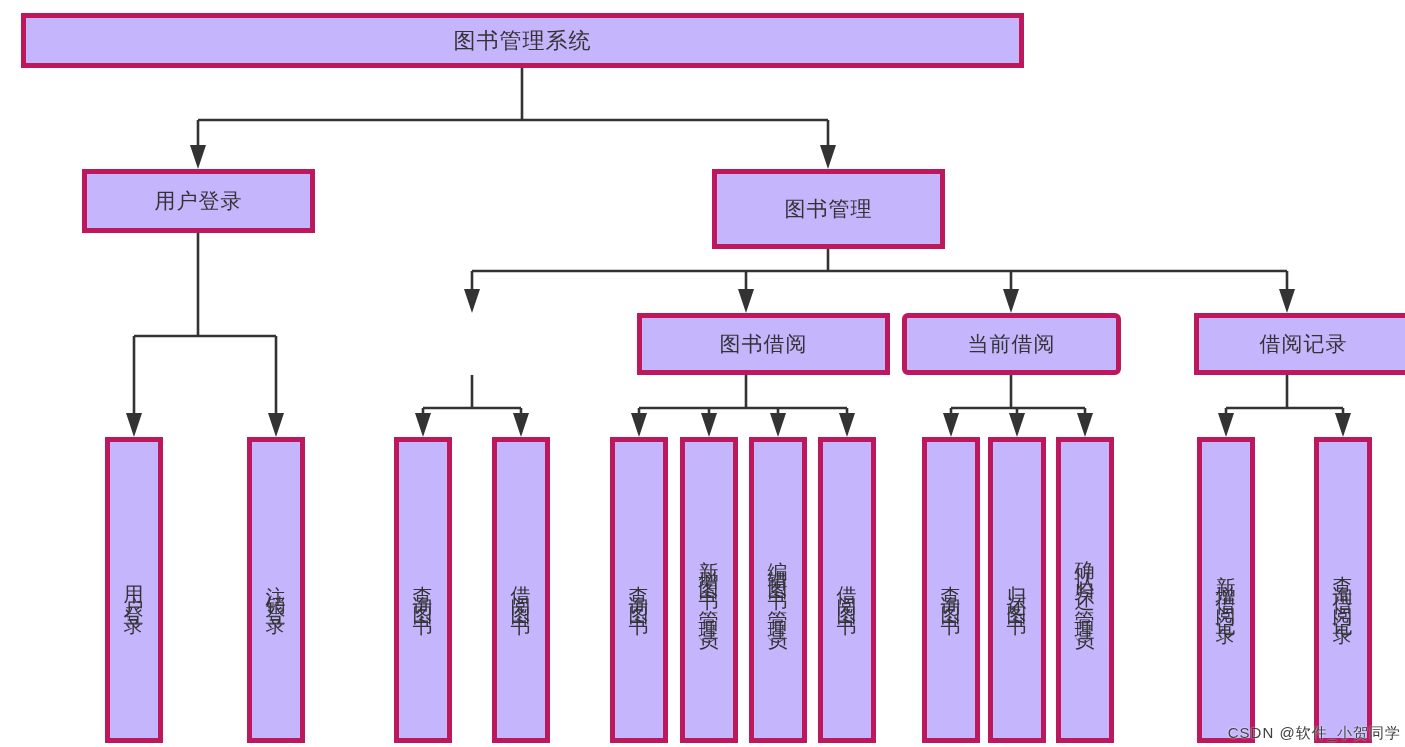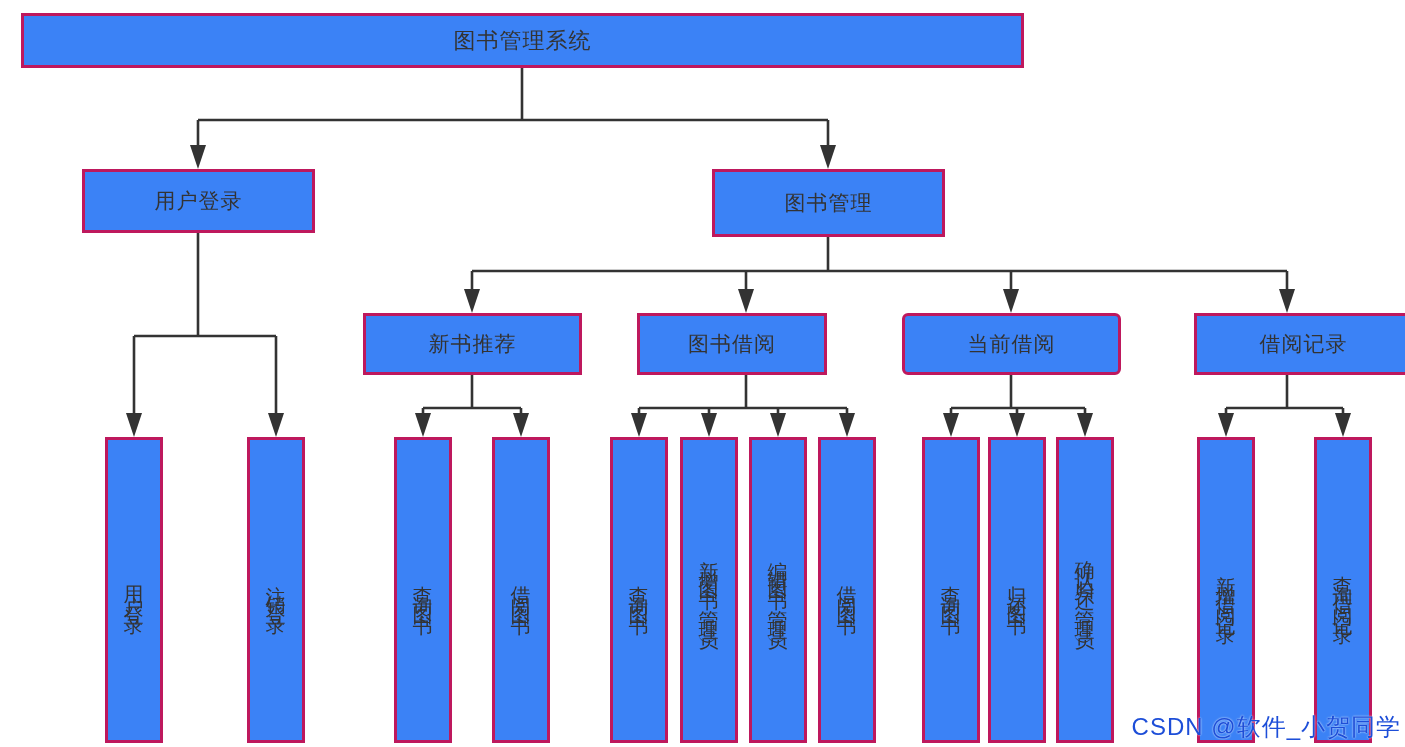--- a/index.html
+++ b/index.html
@@ -18,22 +18,22 @@
   #wires {
     position: absolute;
     left: 0; top: 0;
     width: 1405px;
     height: 747px;
     z-index: 1;
   }
   .node {
     position: absolute;
     box-sizing: border-box;
-    background: #3b82f6;
-    border: 3px solid #be185d;
+    background: #c4b5fd;
+    border: 5px solid #be185d;
     color: #333333;
     display: flex;
     align-items: center;
     justify-content: center;
     z-index: 2;
   }
   .hbox {
     font-size: 21px;
     letter-spacing: 1px;
     white-space: nowrap;
@@ -47,22 +47,22 @@
     white-space: nowrap;
   }
   .root-label {
     font-size: 22px;
   }
   #watermark {
     position: absolute;
     right: 4px;
     bottom: 4px;
     z-index: 5;
-    font-size: 24px;
-    color: #1d4ed8;
+    font-size: 15px;
+    color: #404040;
     letter-spacing: 1px;
     white-space: nowrap;
     text-shadow: 0 0 2px #ffffff;
   }
 </style>
 </head>
 <body>
 
 <div id="stage">
 
@@ -135,28 +135,25 @@
     </g>
   </svg>
 
   <div class="node hbox root-label" style="left:21px; top:13px; width:1003px; height:55px;">
     <span>图书管理系统</span>
   </div>
 
   <div class="node hbox" style="left:82px; top:169px; width:233px; height:64px;">
     <span>用户登录</span>
   </div>
-  <div class="node hbox" style="left:712px; top:169px; width:233px; height:68px;">
+  <div class="node hbox" style="left:712px; top:169px; width:233px; height:80px;">
     <span>图书管理</span>
   </div>
 
-  <div class="node hbox" style="left:363px; top:313px; width:219px; height:62px;">
-    <span>新书推荐</span>
-  </div>
-  <div class="node hbox" style="left:637px; top:313px; width:190px; height:62px;">
+  <div class="node hbox" style="left:637px; top:313px; width:253px; height:62px;">
     <span>图书借阅</span>
   </div>
   <div class="node hbox" style="left:902px; top:313px; width:219px; height:62px;border-radius:6px;">
     <span>当前借阅</span>
   </div>
   <div class="node hbox" style="left:1194px; top:313px; width:219px; height:62px;">
     <span>借阅记录</span>
   </div>
 
   <div class="node vbox" style="left:105px; top:437px; width:58px; height:306px;">

